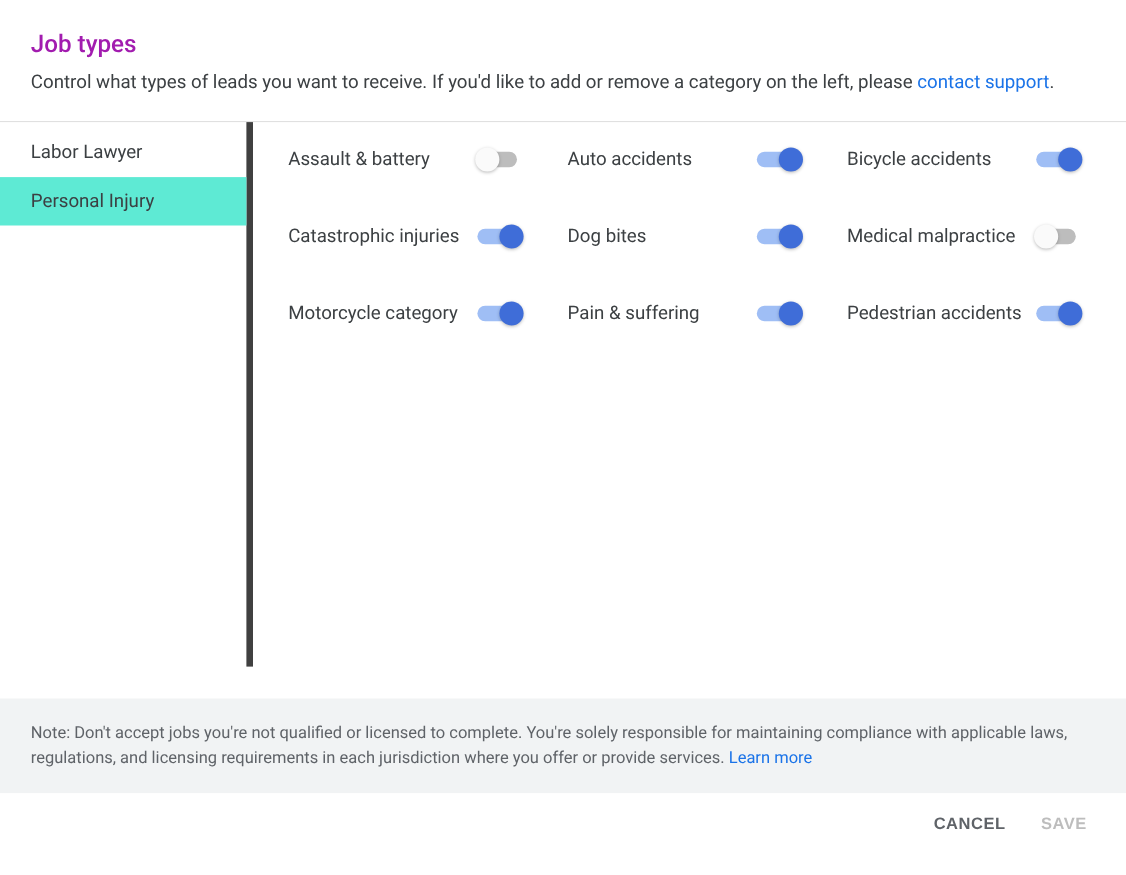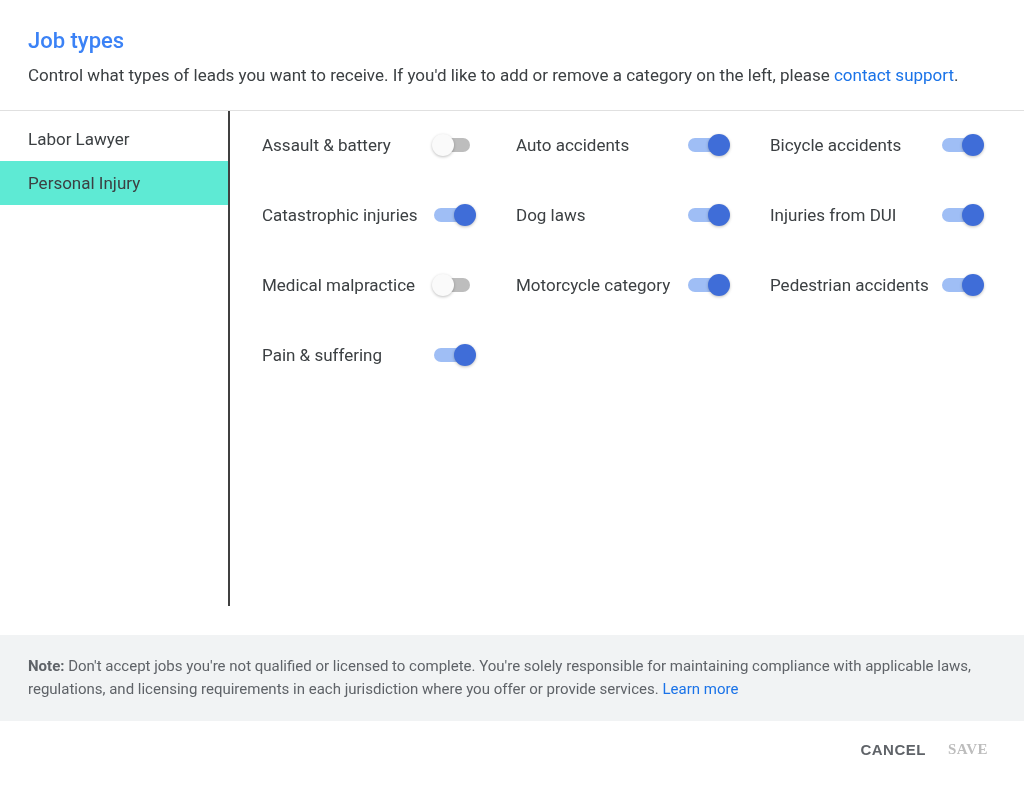--- a/index.html
+++ b/index.html
@@ -11,21 +11,21 @@
       height: 795px;
       overflow: hidden;
       position: relative;
     }
     .header {
       padding: 28px 28px 22px 28px;
     }
     .header h1 {
       font-size: 22px;
       font-weight: 500;
-      color: #3b82f6;
+      color: #a21caf;
       margin-bottom: 10px;
     }
     .header p {
       font-size: 17px;
       line-height: 1.45;
       color: #3c4043;
     }
     .link {
       color: #1a73e8;
       text-decoration: none;
@@ -37,21 +37,21 @@
       background: #e0e0e0;
       width: 100%;
     }
     .content {
       display: flex;
       flex: 1;
       height: calc(100% - 300px);
     }
     .sidebar {
       width: 230px;
-      border-right: 2px solid #404040;
+      border-right: 6px solid #404040;
       padding-top: 6px;
     }
     .sidebar-item {
       display: flex;
       align-items: center;
       justify-content: space-between;
       padding: 12px 28px;
       font-size: 17px;
       color: #3c4043;
       cursor: pointer;
@@ -121,42 +121,42 @@
       left: 0; right: 0;
       bottom: 74px;
       background: #f1f3f4;
       padding: 20px 28px;
       font-size: 15px;
       color: #5f6368;
       line-height: 1.55;
     }
     .note-bar b {
       color: #5f6368;
-      font-weight: 700;
+      font-weight: 400;
     }
     .footer {
       position: absolute;
       left: 0; right: 0; bottom: 0;
       height: 92px;
       display: flex;
       align-items: center;
       justify-content: flex-end;
       padding: 0 36px;
-      gap: 22px;
+      gap: 32px;
     }
     .footer-btn {
       background: none;
       border: none;
       font-size: 15px;
       font-weight: 600;
       letter-spacing: 0.5px;
       cursor: pointer;
     }
     .footer-btn.cancel { color: #5f6368; }
-    .footer-btn.save { color: #bdbdbd; cursor: default; font-family: Liberation Serif, serif; }
+    .footer-btn.save { color: #bdbdbd; cursor: default; }
   </style>
 </head>
 <body>
 
 <div class="header">
   <h1>Job types</h1>
   <p>
     <span>Control what types of leads you want to receive. If you'd like to add or remove a category on the left, please </span><a class="link">contact support</a><span>.</span>
   </p>
 </div>
@@ -196,56 +196,49 @@
           </div>
         </div>
         <div class="toggle-row">
           <span class="toggle-label">Catastrophic injuries</span>
           <div class="toggle on">
             <div class="toggle-track"></div>
             <div class="toggle-thumb"></div>
           </div>
         </div>
         <div class="toggle-row">
-          <span class="toggle-label">Dog laws</span>
-          <div class="toggle on">
-            <div class="toggle-track"></div>
-            <div class="toggle-thumb"></div>
-          </div>
-        </div>
-        <div class="toggle-row">
-          <span class="toggle-label">Injuries from DUI</span>
+          <span class="toggle-label">Dog bites</span>
           <div class="toggle on">
             <div class="toggle-track"></div>
             <div class="toggle-thumb"></div>
           </div>
         </div>
         <div class="toggle-row">
           <span class="toggle-label">Medical malpractice</span>
           <div class="toggle">
             <div class="toggle-track"></div>
             <div class="toggle-thumb"></div>
           </div>
         </div>
         <div class="toggle-row">
           <span class="toggle-label">Motorcycle category</span>
           <div class="toggle on">
             <div class="toggle-track"></div>
             <div class="toggle-thumb"></div>
           </div>
         </div>
         <div class="toggle-row">
+          <span class="toggle-label">Pain &amp; suffering</span>
+          <div class="toggle on">
+            <div class="toggle-track"></div>
+            <div class="toggle-thumb"></div>
+          </div>
+        </div>
+        <div class="toggle-row">
           <span class="toggle-label">Pedestrian accidents</span>
-          <div class="toggle on">
-            <div class="toggle-track"></div>
-            <div class="toggle-thumb"></div>
-          </div>
-        </div>
-        <div class="toggle-row">
-          <span class="toggle-label">Pain &amp; suffering</span>
           <div class="toggle on">
             <div class="toggle-track"></div>
             <div class="toggle-thumb"></div>
           </div>
         </div>
       </div>
   </div>
 </div>
 
 <div class="note-bar">

